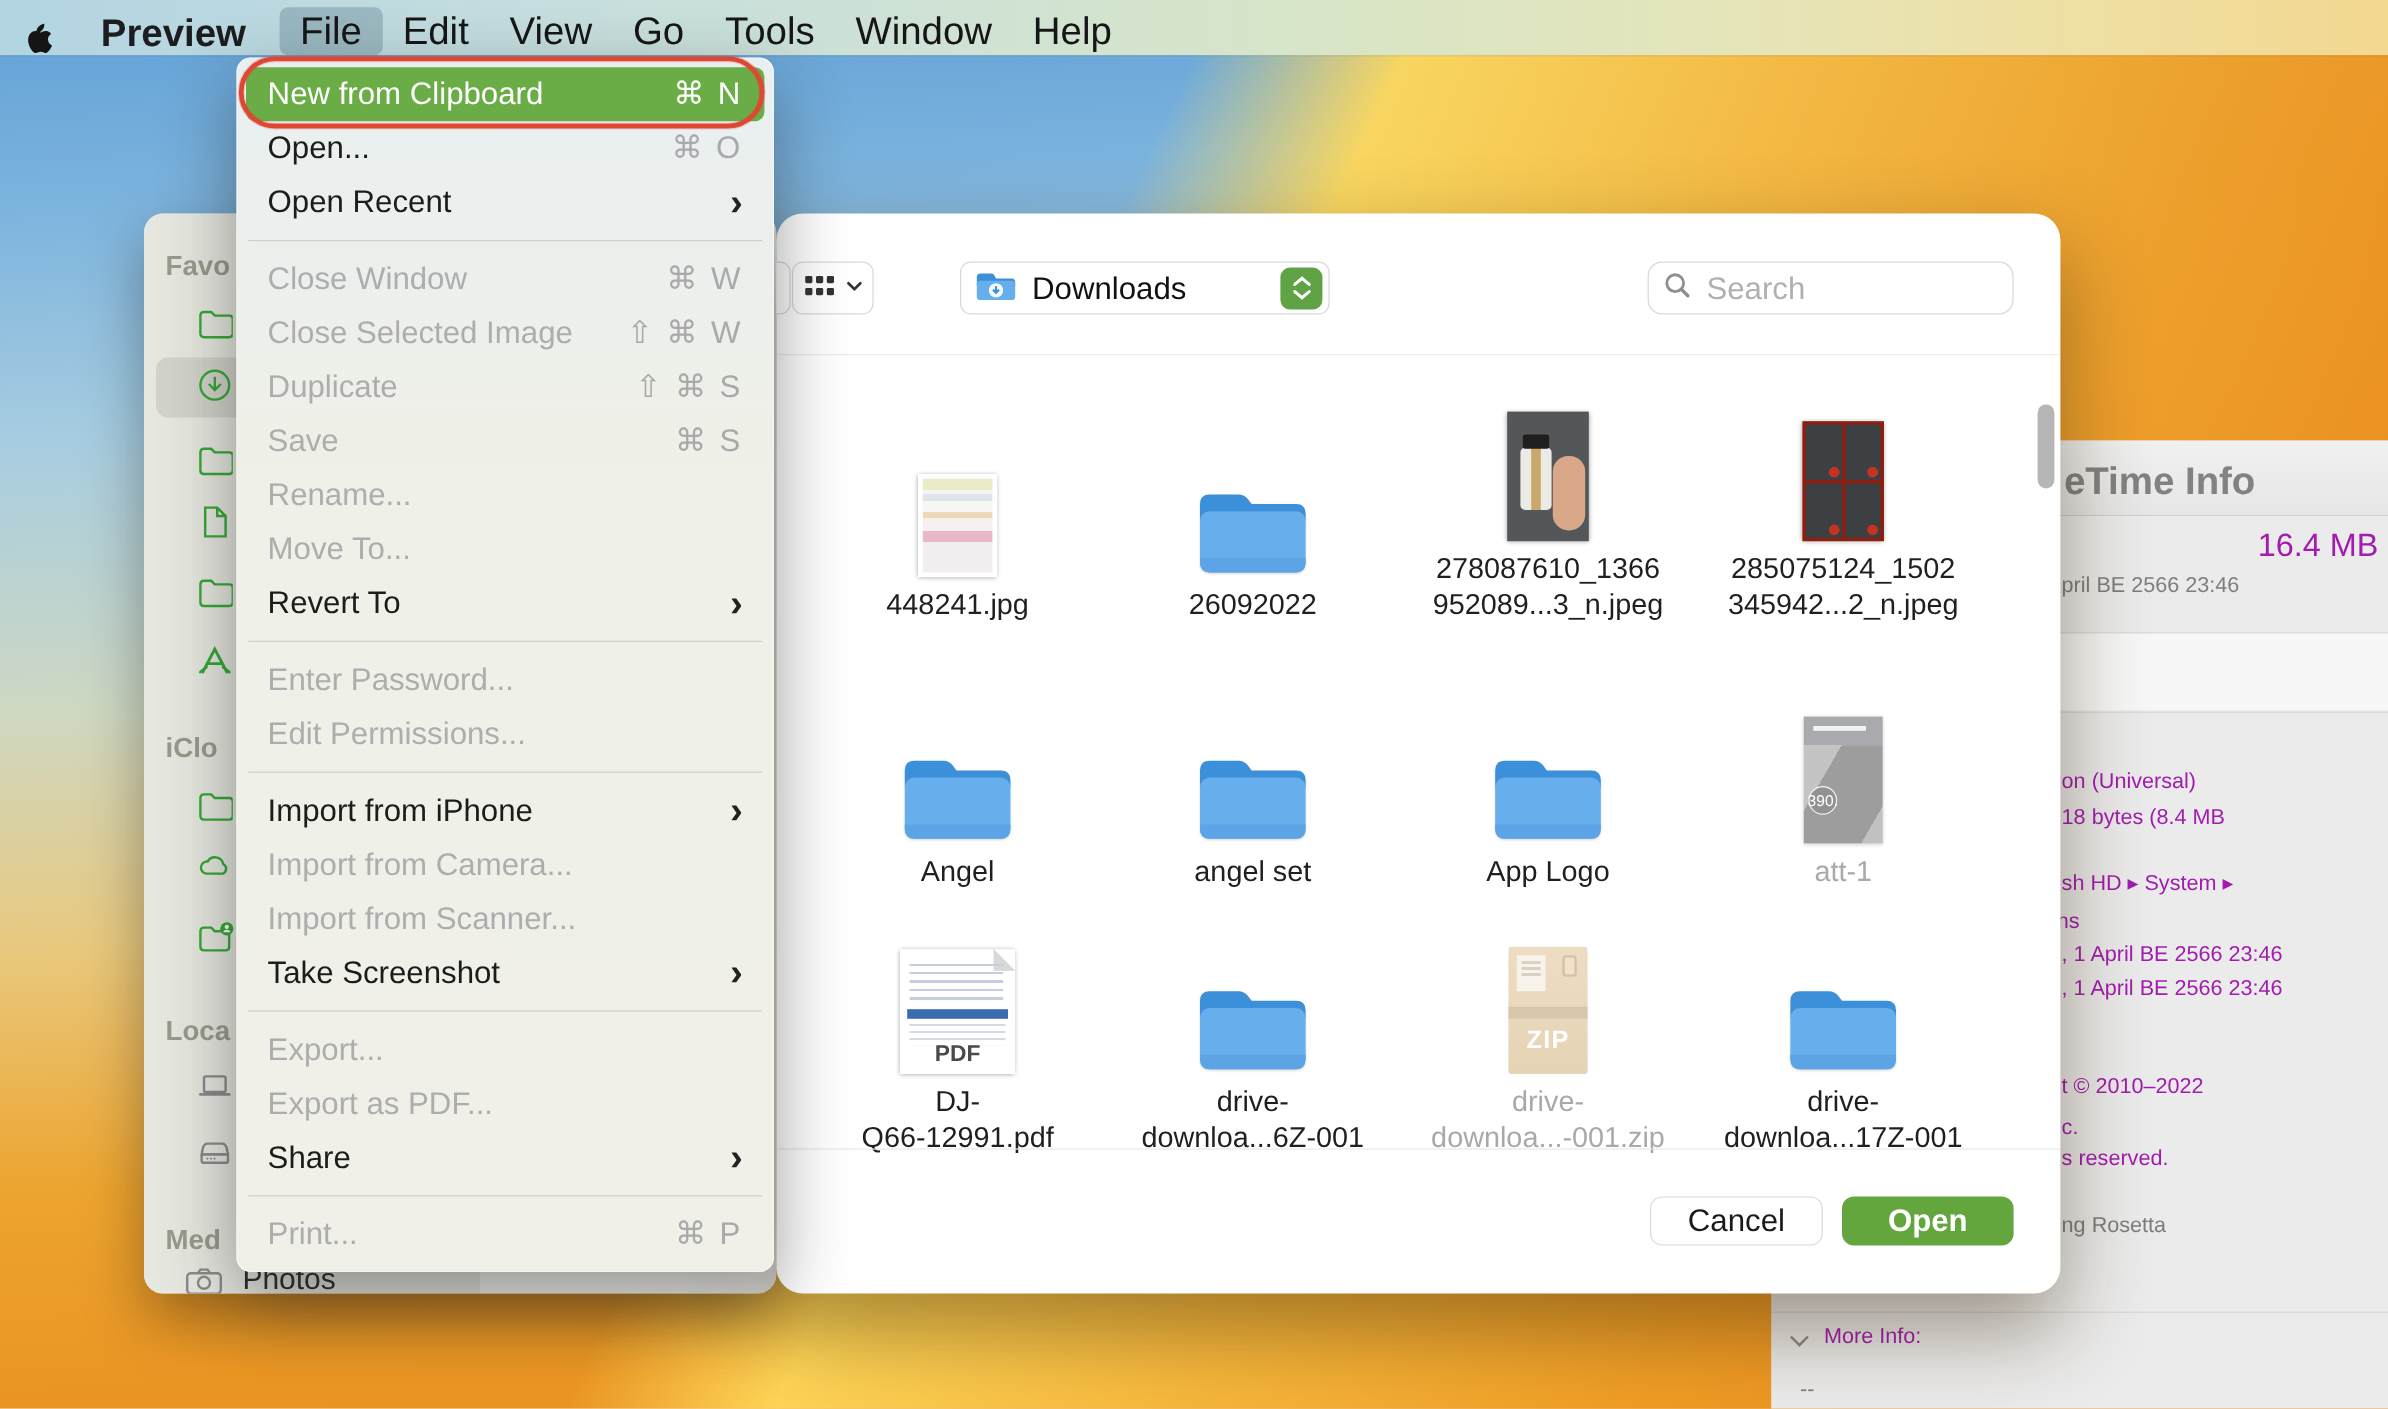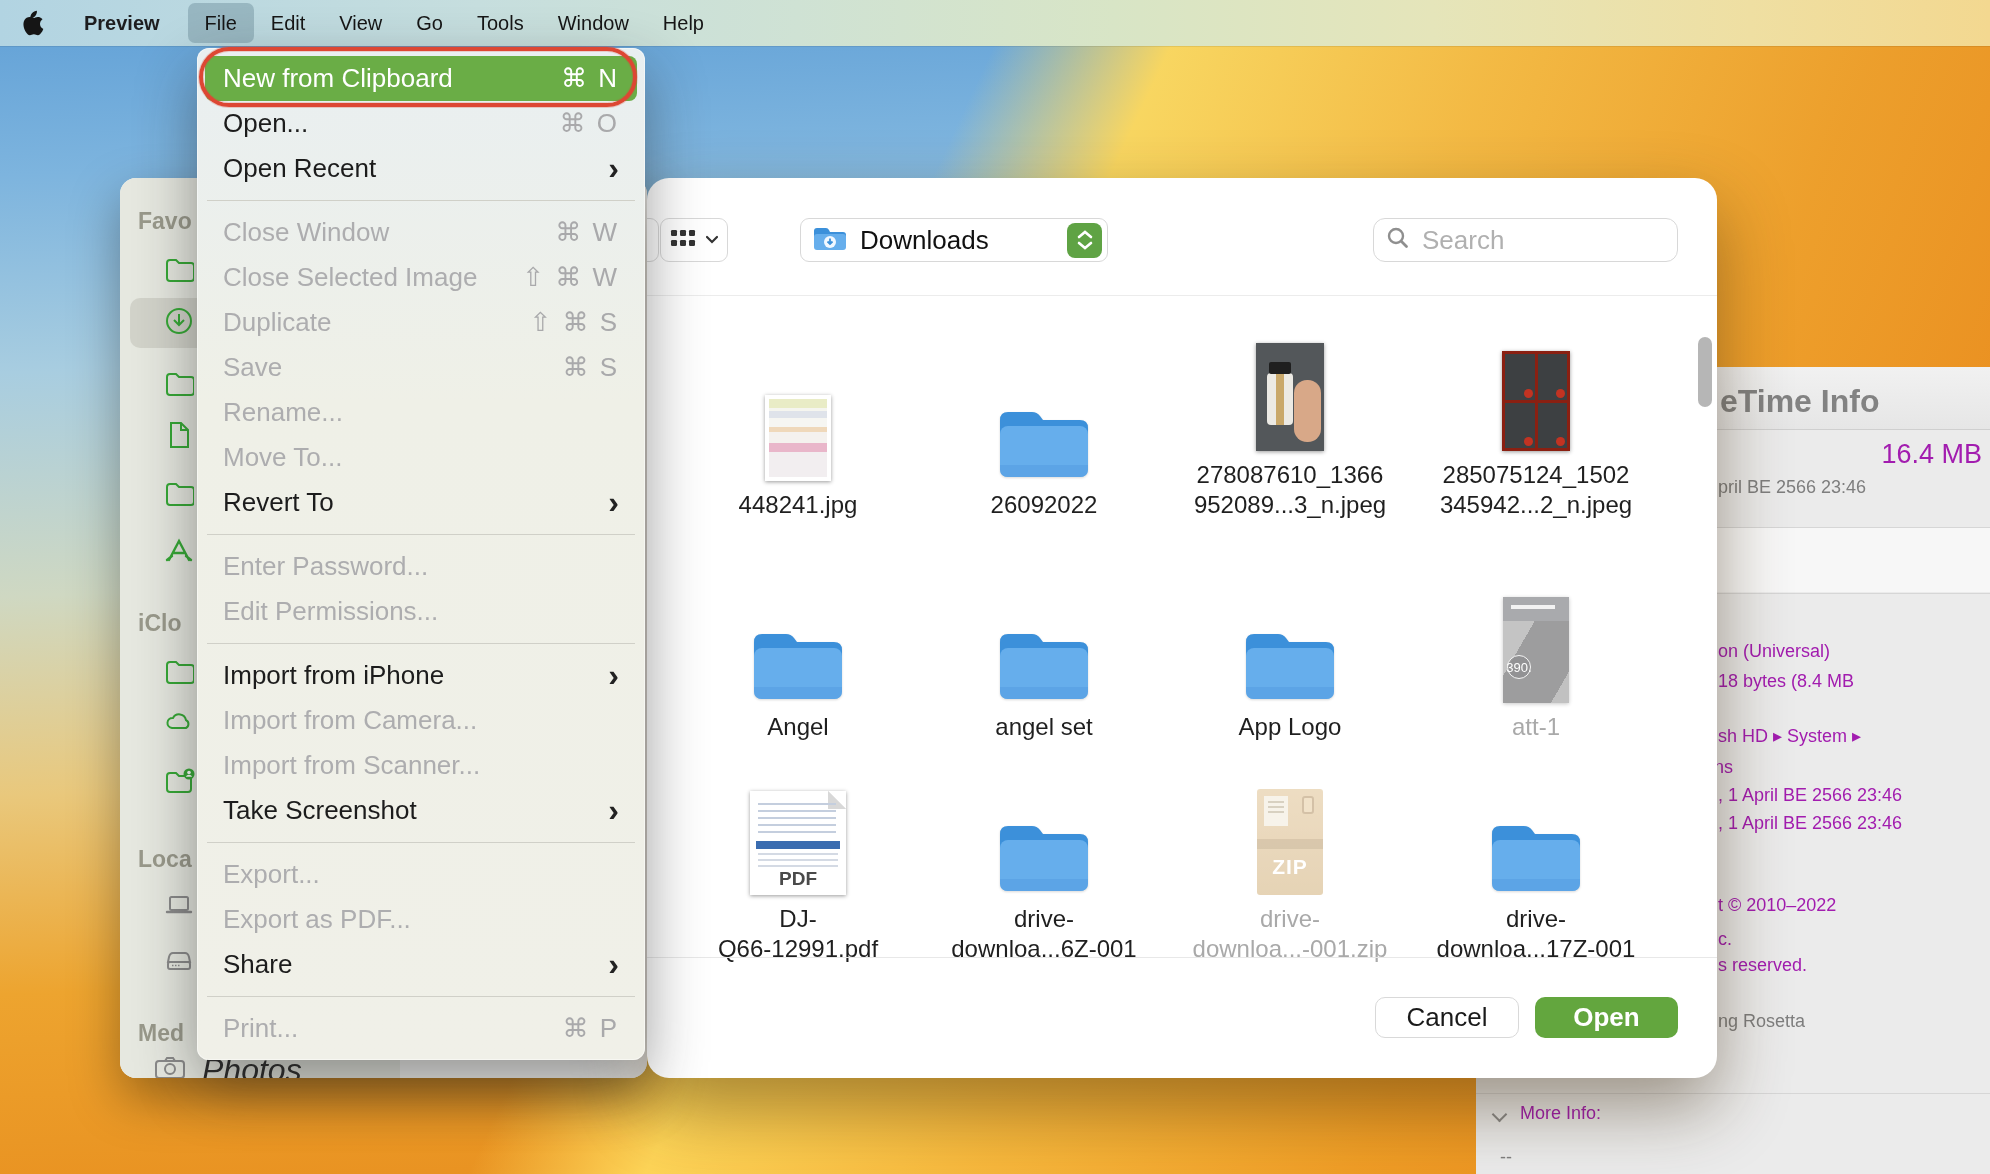--- a/index.html
+++ b/index.html
@@ -10,37 +10,37 @@
 
   
   #wallpaper{left:0;top:0;width:1990px;height:1174px;
     background-image:
       linear-gradient(115deg, rgba(255,216,90,0) 40%, rgba(255,216,90,.95) 47%,
         rgba(248,186,62,.96) 60%, rgba(240,158,38,.97) 75%, rgba(232,137,28,1) 92%),
       linear-gradient(178deg, #5f9fd6 0%, #7db4de 14%, #a8cde0 30%,
         #cfd8c2 48%, #e9c87c 64%, #eda42f 80%, #e88e1e 100%);}
 
   
-  #menubar{left:0;top:0;width:1990px;height:46px;display:flex;align-items:center;
+  #menubar{left:0;top:0;width:1990px;height:46px;display:flex;align-items:flex-end;
     background:linear-gradient(90deg,#b2d4e2 0%,#c6dede 24%,#cfe2d4 40%,#d8e5c6 56%,#e5e5ba 72%,#efdfa2 88%,#f3d890 100%);
-    box-shadow:0 1px 0 rgba(0,0,0,.08);font-size:20px;}
+    box-shadow:0 1px 0 rgba(0,0,0,.08);font-size:32px;}
   .mb-apple{margin:0 24px 0 22px;display:flex;align-items:center;}
   .mb-app{font-weight:bold;margin-right:14px;padding:0 14px;}
   .mb-item{padding:0 17px;height:40px;line-height:40px;border-radius:7px;color:#161616;}
   .mb-item.active{background:rgba(28,62,84,.22);}
 
   
   #preview-window{left:120px;top:178px;width:527px;height:900px;border-radius:16px;
     overflow:hidden;box-shadow:0 20px 50px rgba(0,0,0,.35);background:#f4f4f2;}
   #pv-sidebar{position:absolute;left:0;top:0;width:280px;height:100%;background:#e6e8e0;}
   #pv-content{position:absolute;left:280px;top:0;right:0;height:100%;background:#f4f4f2;}
   .sb-label{position:absolute;left:18px;font-weight:bold;font-size:23px;color:#99998b;white-space:nowrap;}
   .sb-icon{position:absolute;left:44px;width:30px;height:30px;}
   .sb-row-hl{position:absolute;left:10px;top:120px;width:262px;height:50px;border-radius:10px;background:#d2d3ca;}
-  .sb-photos-label{position:absolute;left:82px;top:874px;font-size:32px;color:#2b2b2b;font-style:italic;}
+  .sb-photos-label{position:absolute;left:82px;top:874px;font-size:25px;color:#2b2b2b;}
 
   
   #dialog{left:647px;top:178px;width:1070px;height:900px;background:#ffffff;border-radius:22px;
     box-shadow:0 30px 70px rgba(60,40,10,.45);overflow:hidden;}
   .tb-btn{position:absolute;top:40px;height:44px;background:#fff;border:1.5px solid #d8d8d8;border-radius:9px;box-sizing:border-box;}
   #tb-partial{left:-6px;width:18px;border-radius:0 9px 9px 0;}
   #tb-view{left:13px;width:68px;display:flex;align-items:center;justify-content:center;gap:9px;}
   #tb-location{left:153px;width:308px;display:flex;align-items:center;padding:0 5px 0 11px;box-sizing:border-box;}
   #tb-location .loc-text{font-size:26px;margin-left:12px;flex:1;color:#111;}
   .stepper{width:35px;height:35px;border-radius:8px;background:#5fa344;display:flex;flex-direction:column;align-items:center;justify-content:center;gap:2px;}

